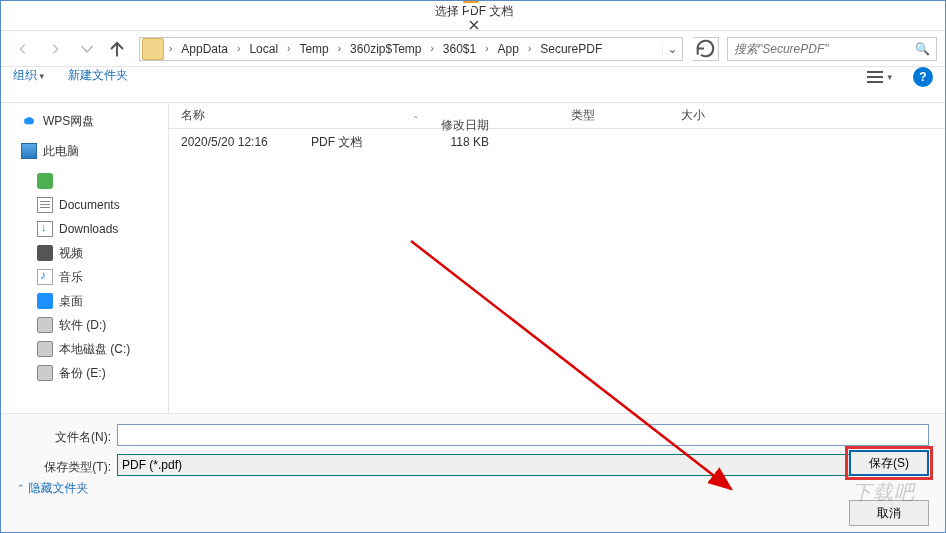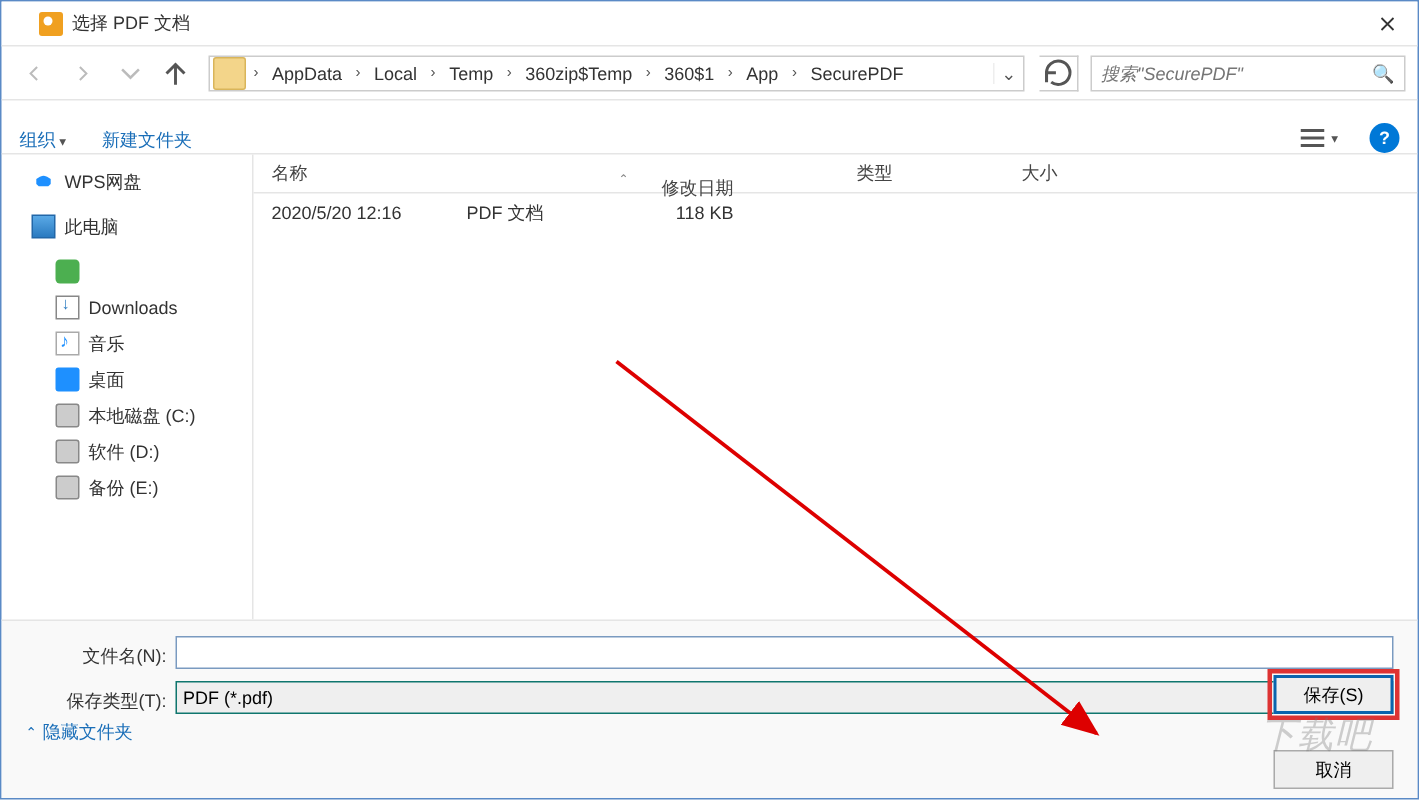--- a/index.html
+++ b/index.html
@@ -1,39 +1,39 @@
 <!DOCTYPE html>
 <html><head>
   <meta charset="utf-8">
   <style>
     * { margin: 0; padding: 0; box-sizing: border-box; font-family: "Microsoft YaHei", "Segoe UI", sans-serif; font-size: 12px; }
     body { background: #fff; width: 946px; height: 533px; border: 1px solid #5a8ac6; overflow: hidden; position: relative; }
     
-    .titlebar { height: 30px; display: flex; align-items: center; padding: 0 0 0 25px; background: #fff; border-bottom: 1px solid #e5e5e5; }
+    .titlebar { height: 30px; display: flex; align-items: center; padding: 0 0 0 2px; background: #fff; border-bottom: 1px solid #e5e5e5; flex-direction: column; }
     .titlebar .icon { width: 16px; height: 16px; margin-right: 6px; background: #f0a020; border-radius: 2px; position: relative; }
     .titlebar .icon::after { content: ""; position: absolute; left: 3px; top: 3px; width: 6px; height: 6px; background: #fff; border-radius: 50%; }
     .titlebar .title { flex: 1; color: #333; }
     .titlebar .close { width: 40px; height: 28px; display: flex; align-items: center; justify-content: center; cursor: pointer; }
     .titlebar .close svg { width: 10px; height: 10px; }
     
     .navbar { height: 36px; display: flex; align-items: center; padding: 0 8px; gap: 4px; border-bottom: 1px solid #e5e5e5; }
     .navbtn { width: 28px; height: 26px; display: flex; align-items: center; justify-content: center; border-radius: 3px; color: #999; }
     .navbtn svg { width: 14px; height: 14px; }
     .upbtn { width: 24px; height: 24px; display: flex; align-items: center; justify-content: center; color: #555; }
     .breadcrumb { flex: 1; height: 24px; border: 1px solid #ccc; display: flex; align-items: center; background: #fff; margin: 0 6px; }
     .breadcrumb .foldericon { width: 22px; height: 22px; margin-left: 2px; background: #f3d58a; border: 1px solid #d9b55a; border-radius: 2px; }
     .breadcrumb .chev { padding: 0 5px; color: #555; font-size: 10px; }
     .breadcrumb .seg { padding: 0 4px; color: #333; cursor: pointer; }
     .breadcrumb .dropdown { width: 20px; text-align: center; border-left: 1px solid #eee; color: #555; }
     .refreshbtn { width: 26px; height: 24px; border: 1px solid #ccc; border-left: none; display: flex; align-items: center; justify-content: center; color: #555; }
     .searchbox { width: 210px; height: 24px; border: 1px solid #ccc; margin-left: 4px; display: flex; align-items: center; padding: 0 6px; position: relative; }
     .searchbox input { border: none; outline: none; flex: 1; font-style: italic; color: #888; background: transparent; }
     .searchbox .sicon { color: #888; }
     
-    .toolbar { height: 36px; display: flex; align-items: flex-end; padding: 0 12px; border-bottom: 1px solid #e5e5e5; color: #1a6eb8; }
+    .toolbar { height: 36px; display: flex; align-items: flex-start; padding: 0 12px; border-bottom: 1px solid #e5e5e5; color: #1a6eb8; }
     .toolbar .tlabel { margin-right: 24px; cursor: pointer; }
     .toolbar .tlabel.dd::after { content: " ▾"; font-size: 9px; color: #555; }
     .toolbar .spacer { flex: 1; }
     .toolbar .viewbtn { display: flex; align-items: center; gap: 4px; color: #555; padding: 3px 6px; border: 1px solid transparent; }
     .toolbar .helpbtn { width: 20px; height: 20px; border-radius: 50%; background: #0078d7; color: #fff; display: flex; align-items: center; justify-content: center; margin-left: 14px; font-weight: bold; }
     
     .main { display: flex; height: 310px; }
     .sidebar { width: 168px; border-right: 1px solid #e5e5e5; overflow-y: auto; padding-top: 6px; position: relative; }
     .sidebar::-webkit-scrollbar { width: 16px; }
     .sidebar::-webkit-scrollbar-thumb { background: #ccc; }
@@ -79,21 +79,21 @@
     .formrow .fselect { flex: 1; height: 22px; border: 1px solid #0f766e; background: #efefef; padding: 0 4px; display: flex; align-items: center; justify-content: space-between; }
     .formrow .fselect .dd { color: #555; font-size: 9px; }
     .bottomactions { position: absolute; bottom: 12px; left: 16px; right: 16px; display: flex; align-items: center; }
     .hidefolder { display: flex; align-items: center; gap: 4px; color: #1a6eb8; cursor: pointer; }
     .hidefolder .chev2 { font-size: 9px; }
     .btns { margin-left: auto; display: flex; gap: 24px; flex-direction: column; }
     .btn { min-width: 80px; height: 26px; border: 1px solid #aaa; background: #efefef; display: flex; align-items: center; justify-content: center; cursor: pointer; }
     .btn.primary { border: 2px solid #0a64ad; outline: 3px solid #d33; outline-offset: 1px; }
     
     .arrow { position: absolute; left: 400px; top: 230px; pointer-events: none; }
-    .watermark { position: absolute; right: 30px; bottom: 26px; color: rgba(120,120,120,0.35); font-size: 24px; font-style: italic; font-family: serif; pointer-events: none; letter-spacing: 1px; }
+    .watermark { position: absolute; right: 30px; bottom: 26px; color: rgba(120,120,120,0.35); font-size: 20px; font-style: italic; font-family: serif; pointer-events: none; letter-spacing: 1px; }
   </style>
 </head>
 <body>
 
 <div class="titlebar">
   <div class="icon"></div>
   <div class="title">选择 PDF 文档</div>
   <div class="close">
     <svg viewBox="0 0 10 10">
         <path d="M1 1 L9 9 M9 1 L1 9" stroke="#333" stroke-width="1.2"></path>
@@ -180,38 +180,46 @@
       <div class="sbitem">
         <div class="sbicon ic-pc"></div>
         <span>此电脑</span>
       </div>
       <div style="height: 6px;"></div>
       <div class="sbitem sub">
         <div class="sbicon ic-app"></div>
         <span></span>
       </div>
       <div class="sbitem sub">
+        <div class="sbicon ic-doc"></div>
+        <span>Documents</span>
+      </div>
+      <div class="sbitem sub">
         <div class="sbicon ic-dl"></div>
         <span>Downloads</span>
       </div>
       <div class="sbitem sub">
+        <div class="sbicon ic-vid"></div>
+        <span>视频</span>
+      </div>
+      <div class="sbitem sub">
         <div class="sbicon ic-mus"></div>
         <span>音乐</span>
       </div>
       <div class="sbitem sub">
         <div class="sbicon ic-desk"></div>
         <span>桌面</span>
       </div>
       <div class="sbitem sub">
         <div class="sbicon ic-disk"></div>
+        <span>软件 (D:)</span>
+      </div>
+      <div class="sbitem sub">
+        <div class="sbicon ic-disk"></div>
         <span>本地磁盘 (C:)</span>
-      </div>
-      <div class="sbitem sub">
-        <div class="sbicon ic-disk"></div>
-        <span>软件 (D:)</span>
       </div>
       <div class="sbitem sub">
         <div class="sbicon ic-disk"></div>
         <span>备份 (E:)</span>
       </div>
     </div>
   <div class="filearea">
     <div class="cols">
       <div class="col name"><span>名称</span><span class="sort">⌃</span></div>
       <div class="col date">修改日期</div>

